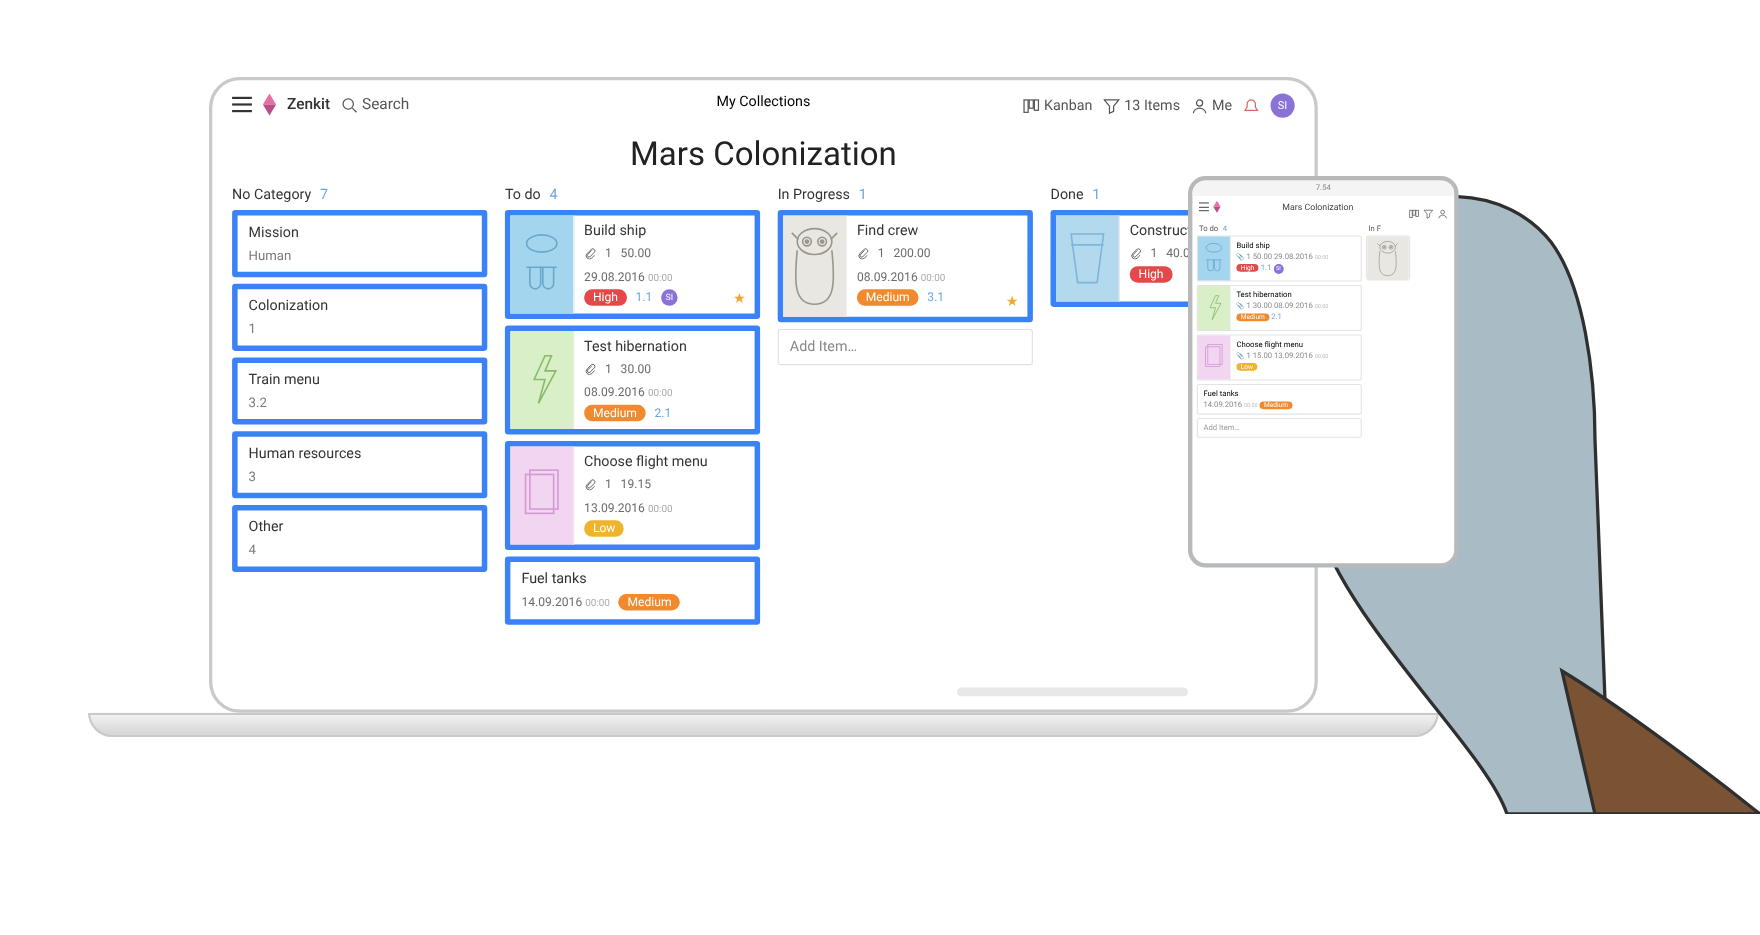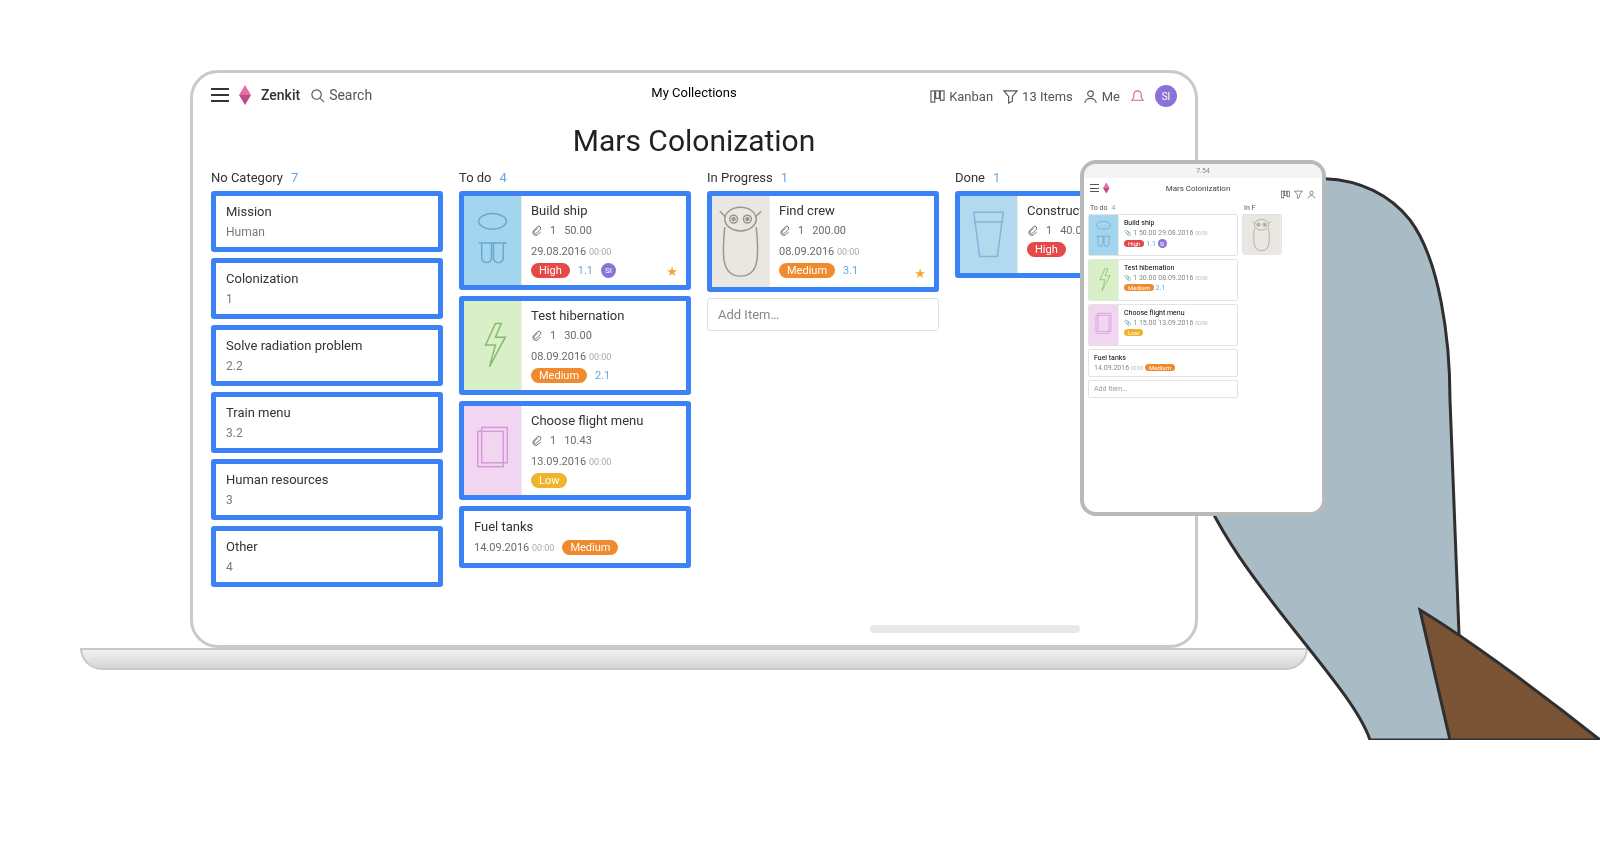--- a/index.html
+++ b/index.html
@@ -151,24 +151,20 @@
             </div>
             <div class="card card-simple">
               <div>Mission</div>
               <div class="sub">Human</div>
             </div>
             <div class="card card-simple">
               <div>Colonization</div>
               <div class="sub">1</div>
             </div>
             <div class="card card-simple">
-              <div>Solve radiation problem</div>
-              <div class="sub">2.2</div>
-            </div>
-            <div class="card card-simple">
               <div>Train menu</div>
               <div class="sub">3.2</div>
             </div>
             <div class="card card-simple">
               <div>Human resources</div>
               <div class="sub">3</div>
             </div>
             <div class="card card-simple">
               <div>Other</div>
               <div class="sub">4</div>
@@ -231,21 +227,21 @@
                     <rect x="18" y="14" width="26" height="36"></rect>
                   </g>
                 </svg></div>
               <div class="body">
                 <div class="card-title">Choose flight menu</div>
                 <div class="meta">
                   <span class="ico clip"><svg viewBox="0 0 16 16">
                       <path d="M10 4l-5 5a2 2 0 0 0 3 3l6-6a3 3 0 0 0-4-4l-6 6a4 4 0 0 0 6 6l4-4"></path>
                     </svg></span>
                   <span>1</span> 
-                  <span>10.43</span> 
+                  <span>19.15</span> 
                   <span>13.09.2016 <span style="font-size:9px;color:#aaa">00:00</span></span>
                 </div>
                 <div class="meta" style="margin-top:5px">
                   <span class="badge low">Low</span>
                 </div>
               </div>
             </div>
             <div class="card card-simple">
               <div>Fuel tanks</div>
               <div class="meta" style="margin-top:6px">

